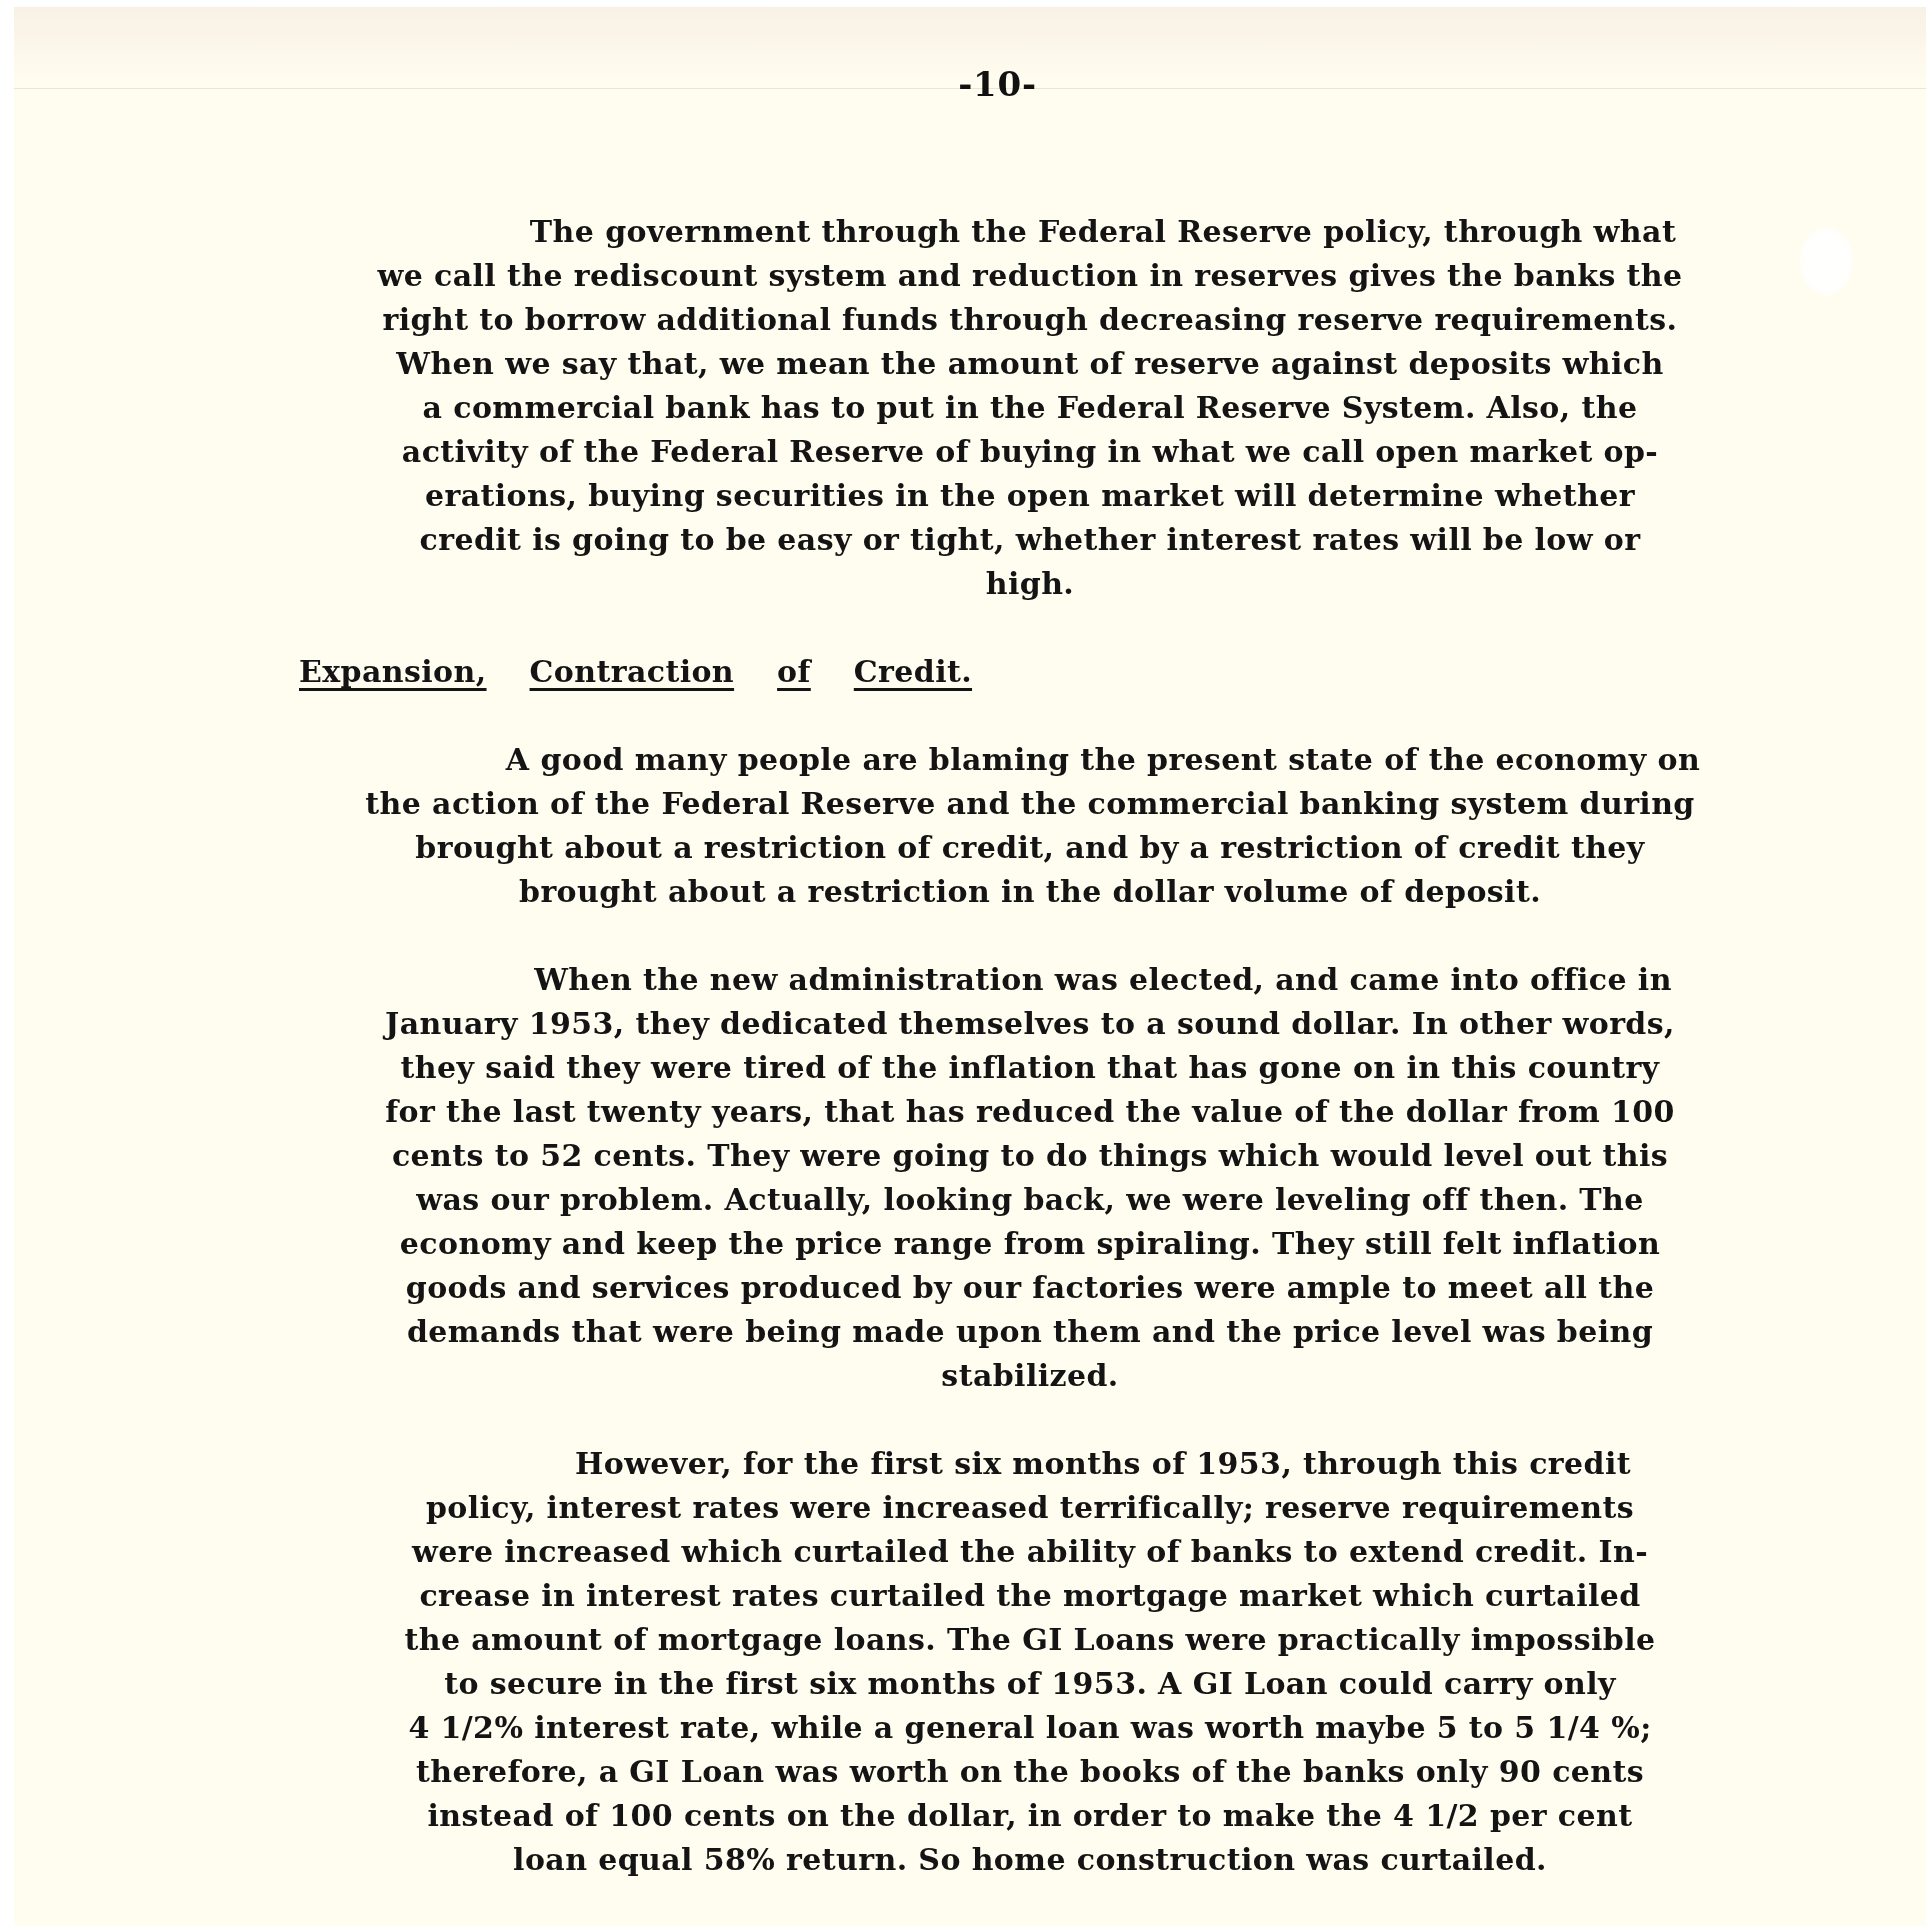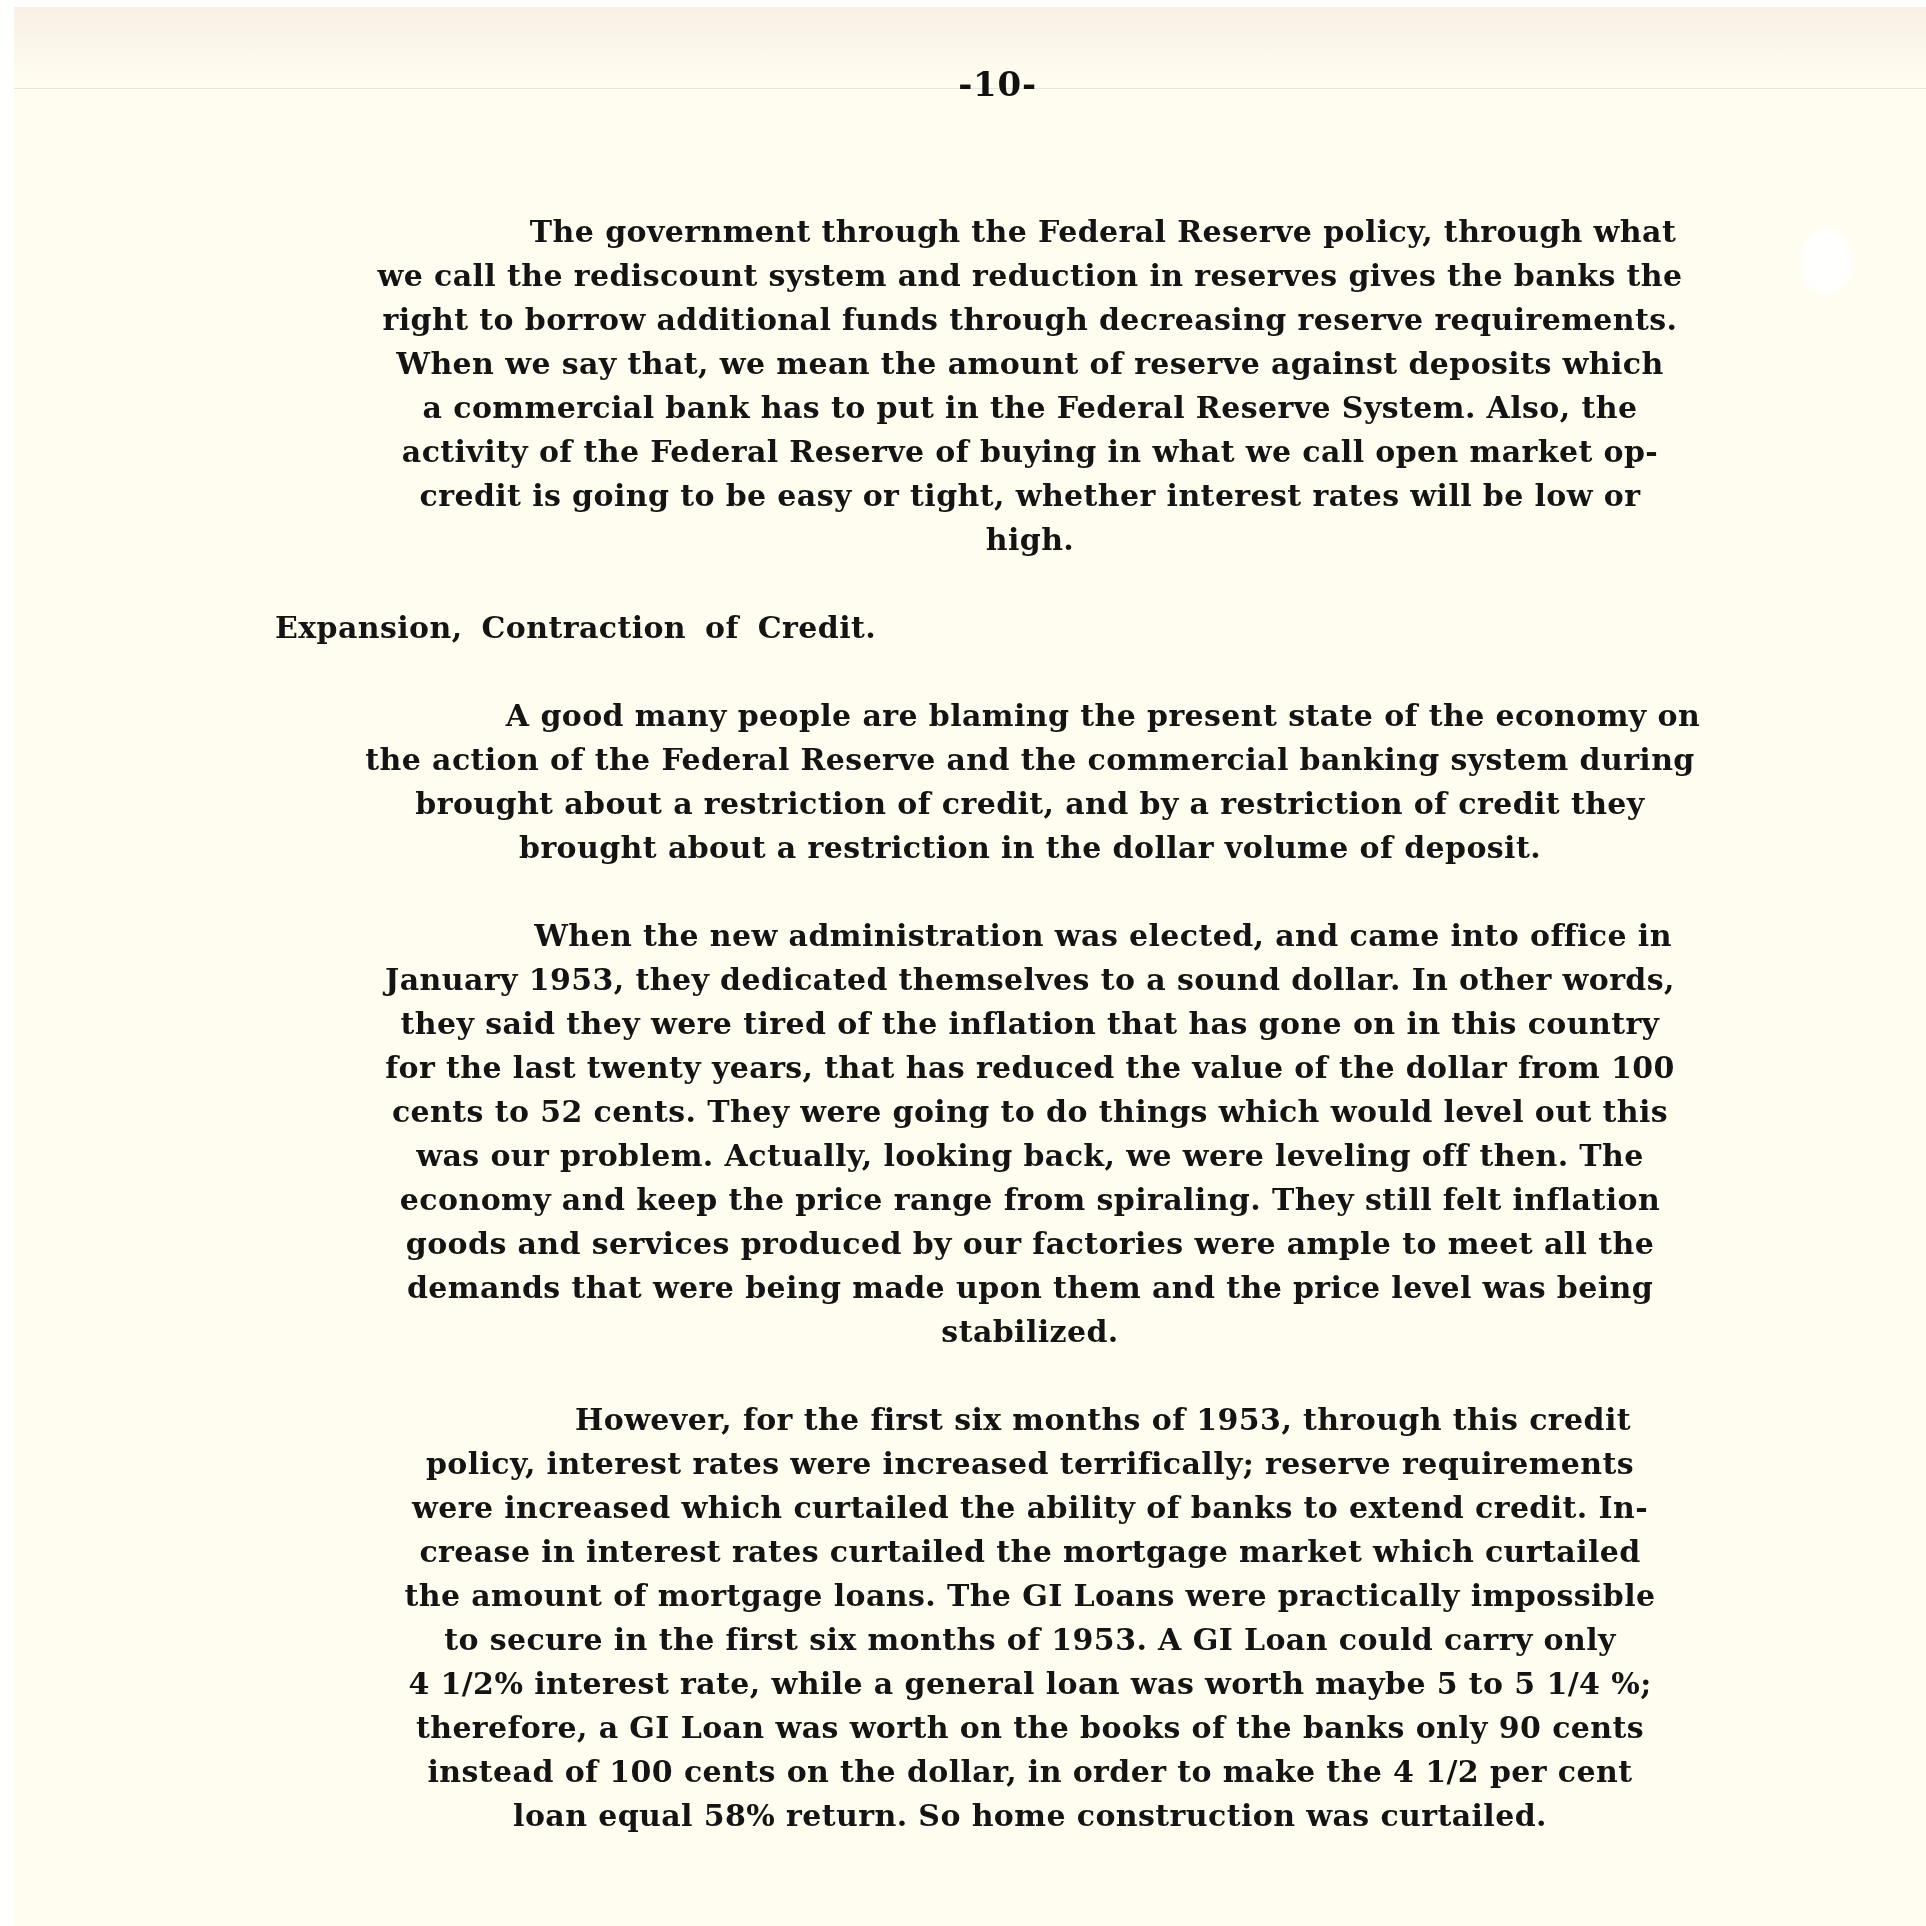--- a/index.html
+++ b/index.html
@@ -59,42 +59,45 @@
     .para {
       margin: 0 0 44px 0;
       text-indent: 146px;
       text-align: center;
     }
     .heading {
       margin: 0 0 44px 0;
       font-weight: bold;
     }
     .heading span {
+      text-decoration: underline;
       text-decoration-thickness: 3.1px;
       text-underline-offset: 6.2px;
       margin-right: 19px;
+      margin-left: 24px;
     }
     .line { display: block; white-space: nowrap; }
   </style>
 </head>
 <body>
 
 <div class="paper"></div>
 <div class="fold-line"></div>
 
 <div class="page-number">-10-</div>
 
 <div class="content">
   <p class="para" style="text-indent: 0px;">
       <span class="line" style="padding-left: 146px;">The government through the Federal Reserve policy, through what</span>
       <span class="line">we call the rediscount system and reduction in reserves gives the banks the</span>
       <span class="line">right to borrow additional funds through decreasing reserve requirements.</span>
       <span class="line">When we say that, we mean the amount of reserve against deposits which</span>
       <span class="line">a commercial bank has to put in the Federal Reserve System.   Also, the</span>
       <span class="line">activity of the Federal Reserve of buying in what we call open market op-</span>
+      <span class="line">erations, buying securities in the open market will determine whether</span>
       <span class="line">credit is going to be easy or tight, whether interest rates will be low or</span>
       <span class="line">high.</span>
     </p>
   <p class="heading"><span>Expansion,</span><span>Contraction</span><span>of</span><span>Credit.</span></p>
   <p class="para" style="text-indent: 0px;">
       <span class="line" style="padding-left: 146px;">A good many people are blaming the present state of the economy on</span>
       <span class="line">the action of the Federal Reserve and the commercial banking system during</span>
       <span class="line">brought about a restriction of credit, and by a restriction of credit they</span>
       <span class="line">brought about a restriction in the dollar volume of deposit.</span>
     </p>

